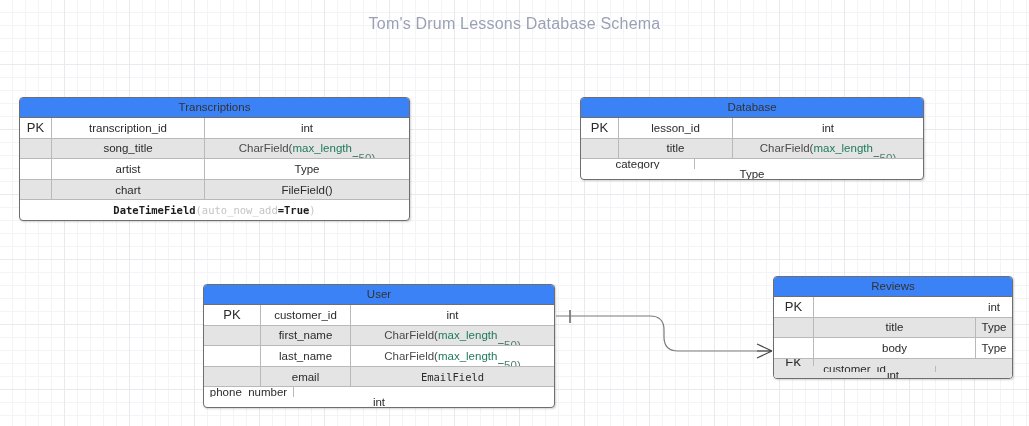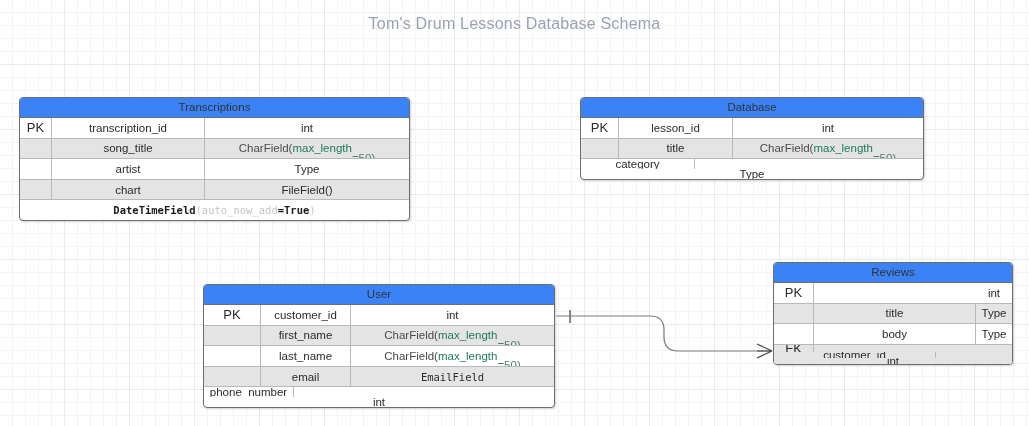--- a/index.html
+++ b/index.html
@@ -219,21 +219,21 @@
       </div>
   </div>
 
   <div class="entity-row">
     <div class="cell key" style="width:57px;"></div>
     <div class="cell name" style="width:90px;">phone_number</div>
     <div class="cell type">int</div>
   </div>
 </div>
 
-<div class="entity" style="left:773px; top:262px; width:240px;">
+<div class="entity" style="left:773px; top:276px; width:240px;">
   <div class="entity-header">Reviews</div>
 
   <div class="entity-row">
     <div class="cell key" style="width:40px;">PK</div>
     <div class="cell name" style="width:162px;margin-top:46px;">review_id</div>
     <div class="cell type">int</div>
   </div>
 
   <div class="entity-row shaded">
     <div class="cell key" style="width:40px;"></div>

